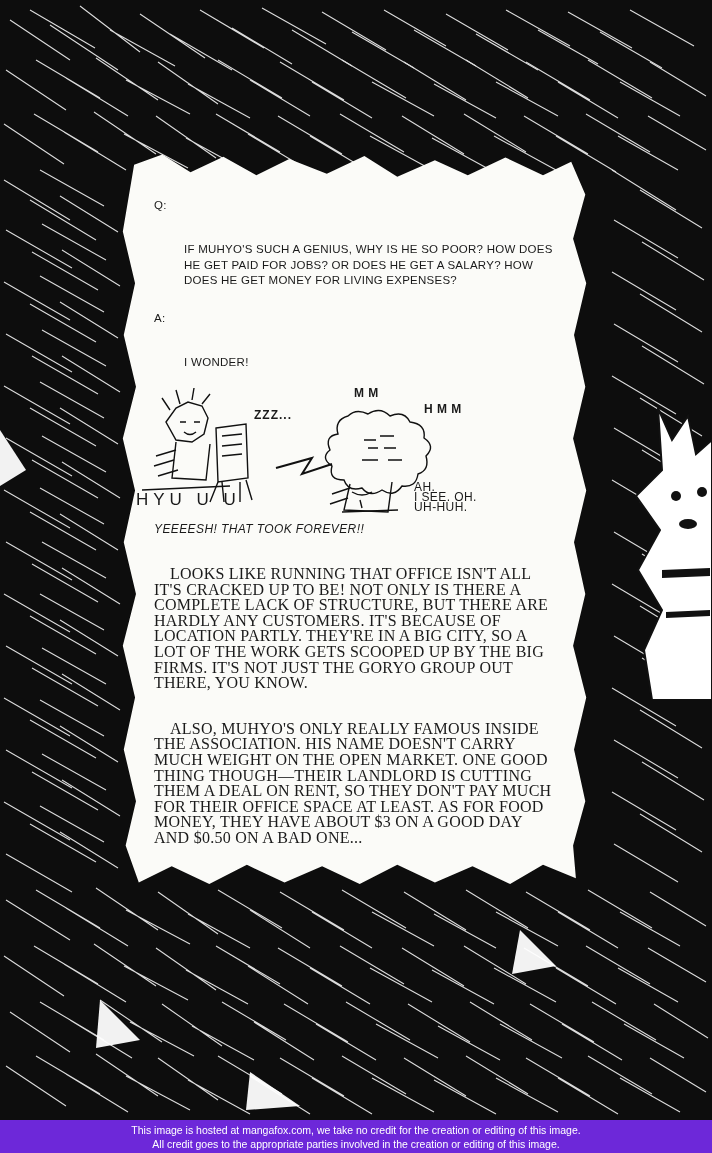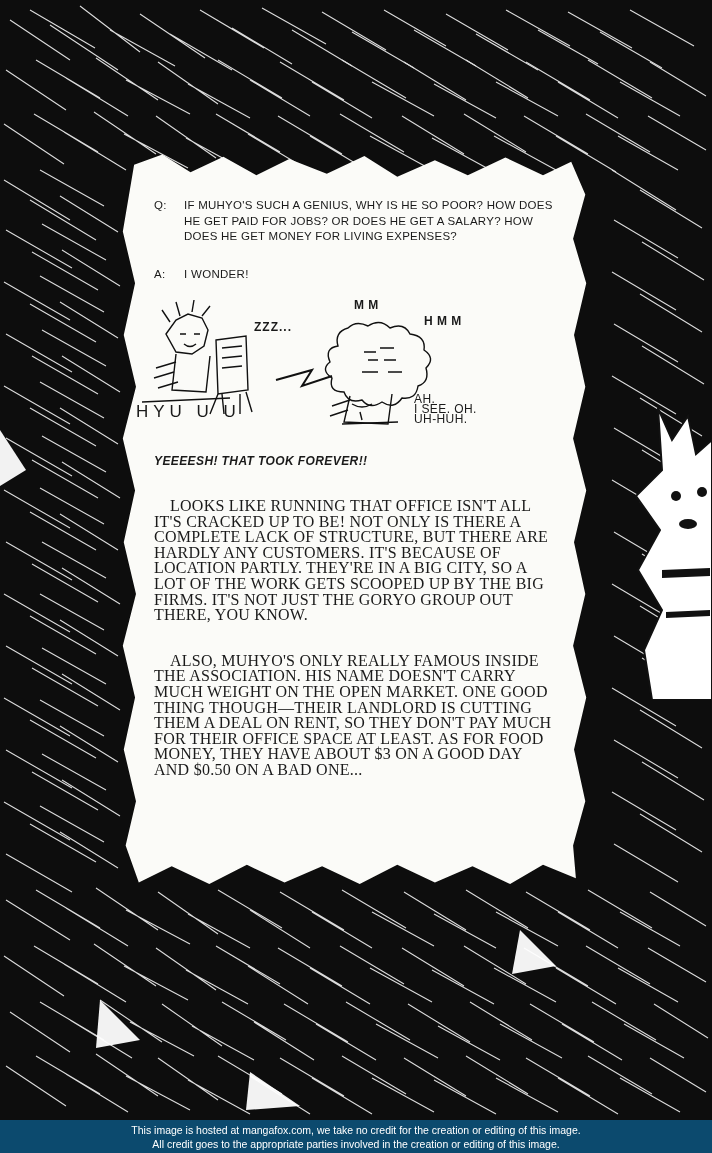--- a/index.html
+++ b/index.html
@@ -84,20 +84,21 @@
     font-size: 11.5px;
     letter-spacing: 0.3px;
     line-height: 15.5px;
   }
   .qa-text {
     flex: 1;
     font-size: 11.5px;
     line-height: 15.5px;
     letter-spacing: 0.25px;
     text-transform: uppercase;
+    margin-top: 44px;
   }
   .signature {
     text-align: right;
     font-size: 11.5px;
     letter-spacing: 0.3px;
     margin-top: 10px;
     padding-right: 8px;
     text-transform: uppercase;
   }
   .answer-row {
@@ -139,24 +140,24 @@
   .mm-2 { left: 288px; top: 20px; font-size: 12px; font-weight: bold; }
   .ahsee {
     left: 278px;
     top: 100px;
     font-size: 12px;
     line-height: 10px;
     letter-spacing: 0.4px;
   }
 
   .shout {
-    margin-top: 20px;
+    margin-top: 0;
     font-size: 12px;
     font-style: italic;
-    font-weight: bold;
+    font-weight: normal;
     letter-spacing: 0.4px;
     text-transform: uppercase;
   }
 
   .body-para {
     margin-top: 30px;
     font-size: 16px;
     line-height: 15.6px;
     letter-spacing: 0.25px;
     text-transform: uppercase;
@@ -173,21 +174,21 @@
     height: 300px;
   }
 
   
   .footer {
     position: absolute;
     left: 0;
     bottom: 0;
     width: 712px;
     height: 33px;
-    background: #0c4a6e;
+    background: #6d28d9;
     color: #ffffff;
     display: flex;
     flex-direction: column;
     align-items: center;
     justify-content: center;
   }
   .footer-line {
     font-size: 10.5px;
     line-height: 14px;
     font-family: "Liberation Sans", sans-serif;

